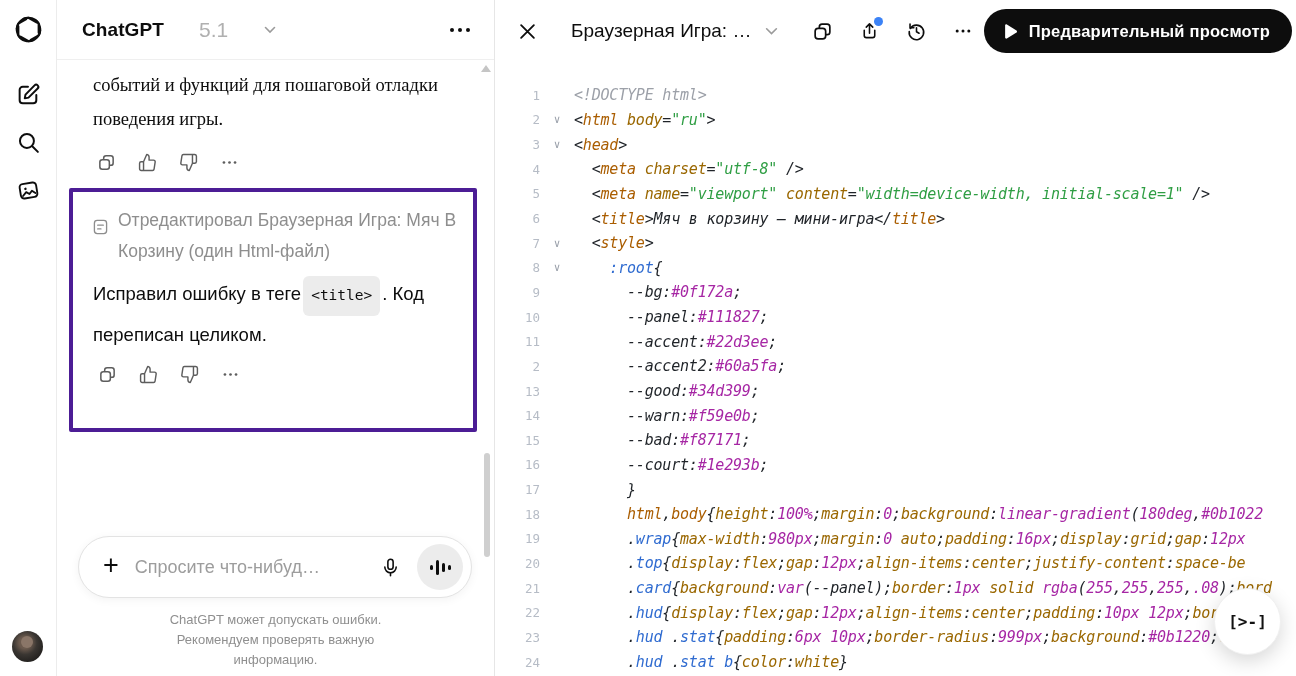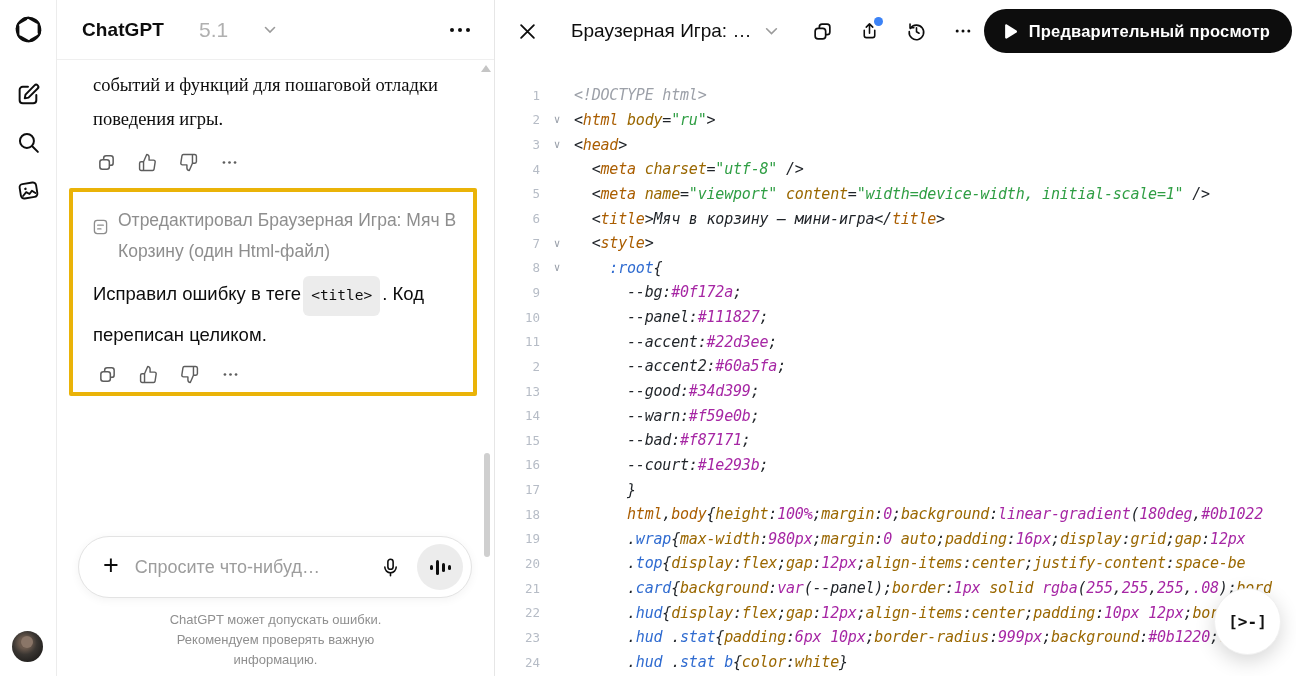--- a/index.html
+++ b/index.html
@@ -29,22 +29,22 @@
   .hdr-dots { margin-left:auto; display:flex; gap:4px; cursor:pointer; padding:4px; }
   .hdr-dots i { width:4px; height:4px; border-radius:50%; background:#0d0d0d; }
 
   .msg-tail { position:absolute; left:36px; top:68px; width:345px; font-size:18.5px;
     line-height:34px; color:#0d0d0d;font-family:Liberation Serif, serif; }
   .action-row { display:flex; align-items:center; gap:21px; color:#5d5d5d; }
   .action-row .act { width:20px; height:20px; cursor:pointer; display:flex; align-items:center;
     justify-content:center; }
   .row1 { position:absolute; left:39px; top:152px; }
 
-  .canvas-card { position:absolute; left:12px; top:188px; width:408px; height:208px;
-    border:4px solid #eab308; border-radius:2px; background:#fff; padding:13px 14px 8px 20px; }
+  .canvas-card { position:absolute; left:12px; top:188px; width:408px; height:244px;
+    border:4px solid #4c1d95; border-radius:2px; background:#fff; padding:13px 14px 8px 20px; }
   .card-title { display:flex; gap:10px; cursor:pointer; }
   .doc-ic { flex:0 0 15px; margin-top:14px; color:#8d8d8d; }
   .card-title-text { font-size:17.5px; line-height:31px; color:#8e8e8e; }
   .card-body { margin-top:8px; font-size:18.5px; line-height:37px; color:#0d0d0d; }
   .code-chip { display:inline-block; font-family:"DejaVu Sans Mono", monospace; font-size:14.5px;
     background:#ececec; border-radius:6px; padding:1px 8px 2px; margin:0 2px; color:#0d0d0d;
     vertical-align:baseline; }
   .row2 { margin-top:11px; margin-left:4px; }
 
   

